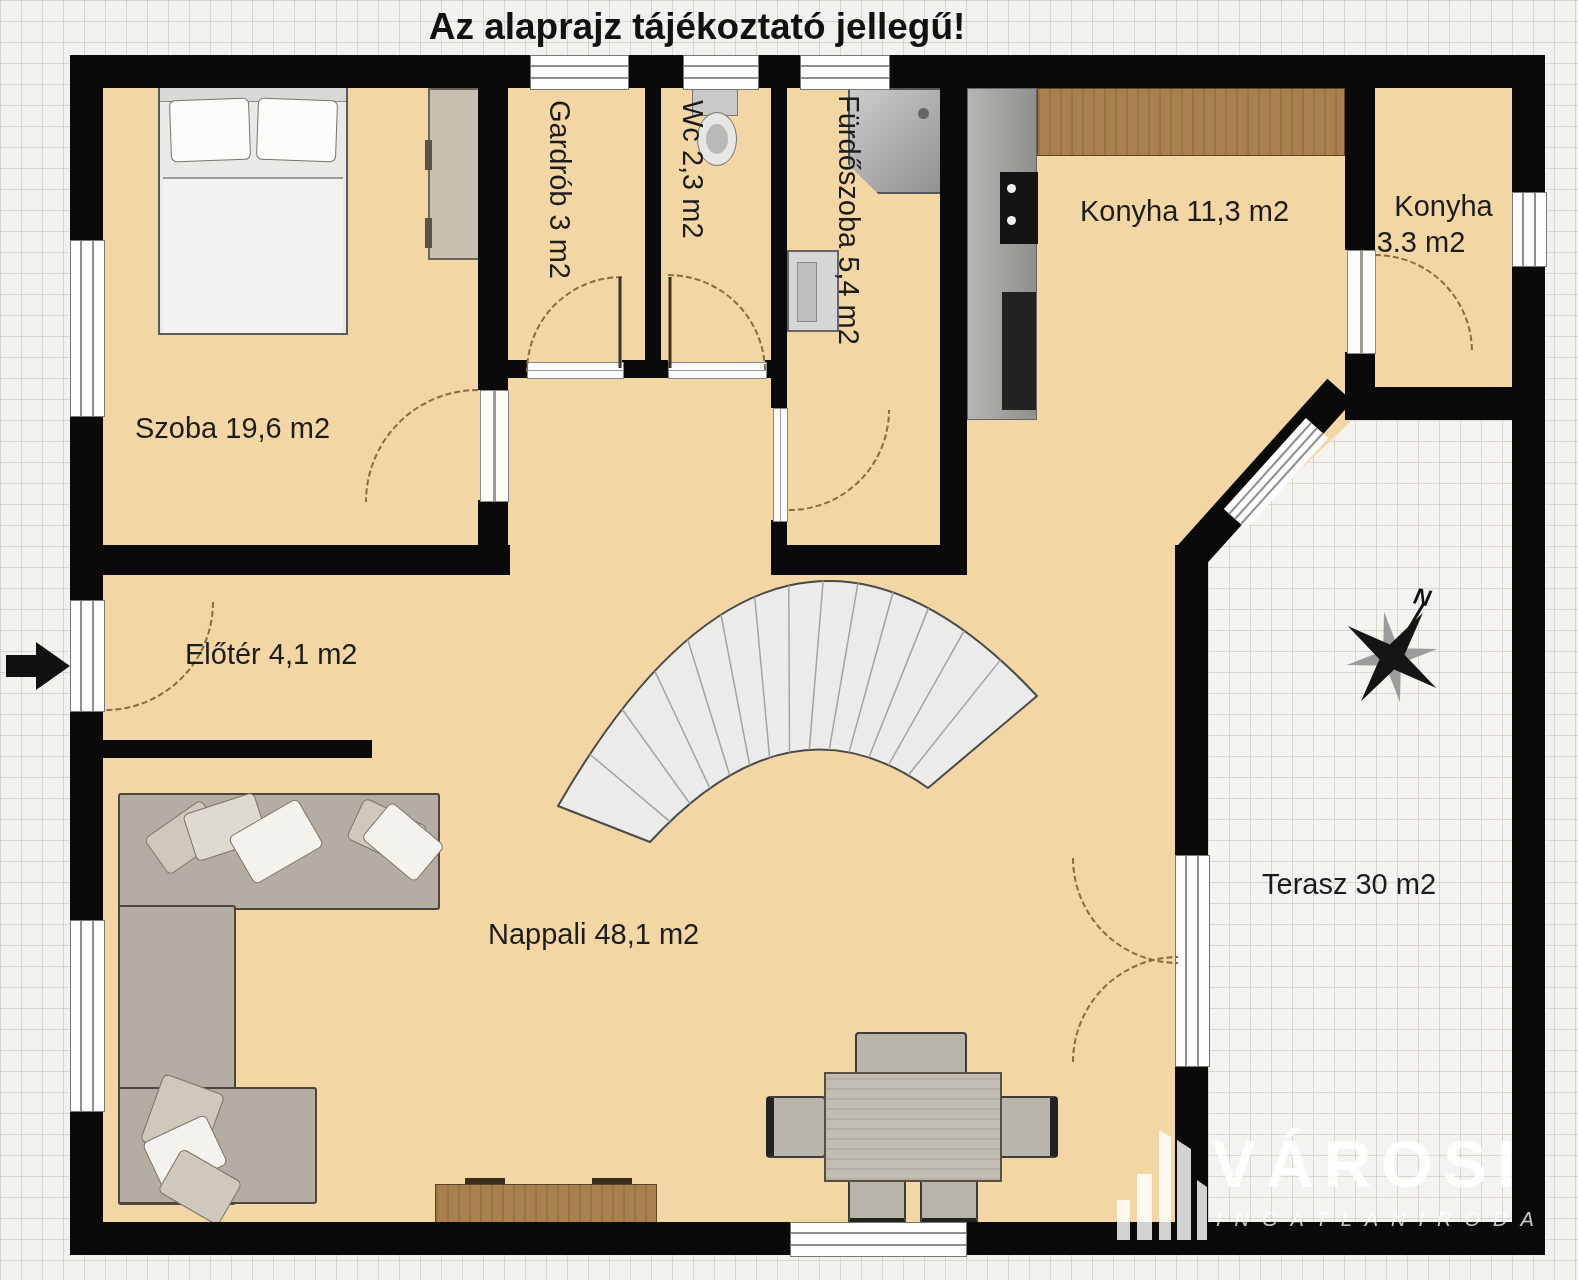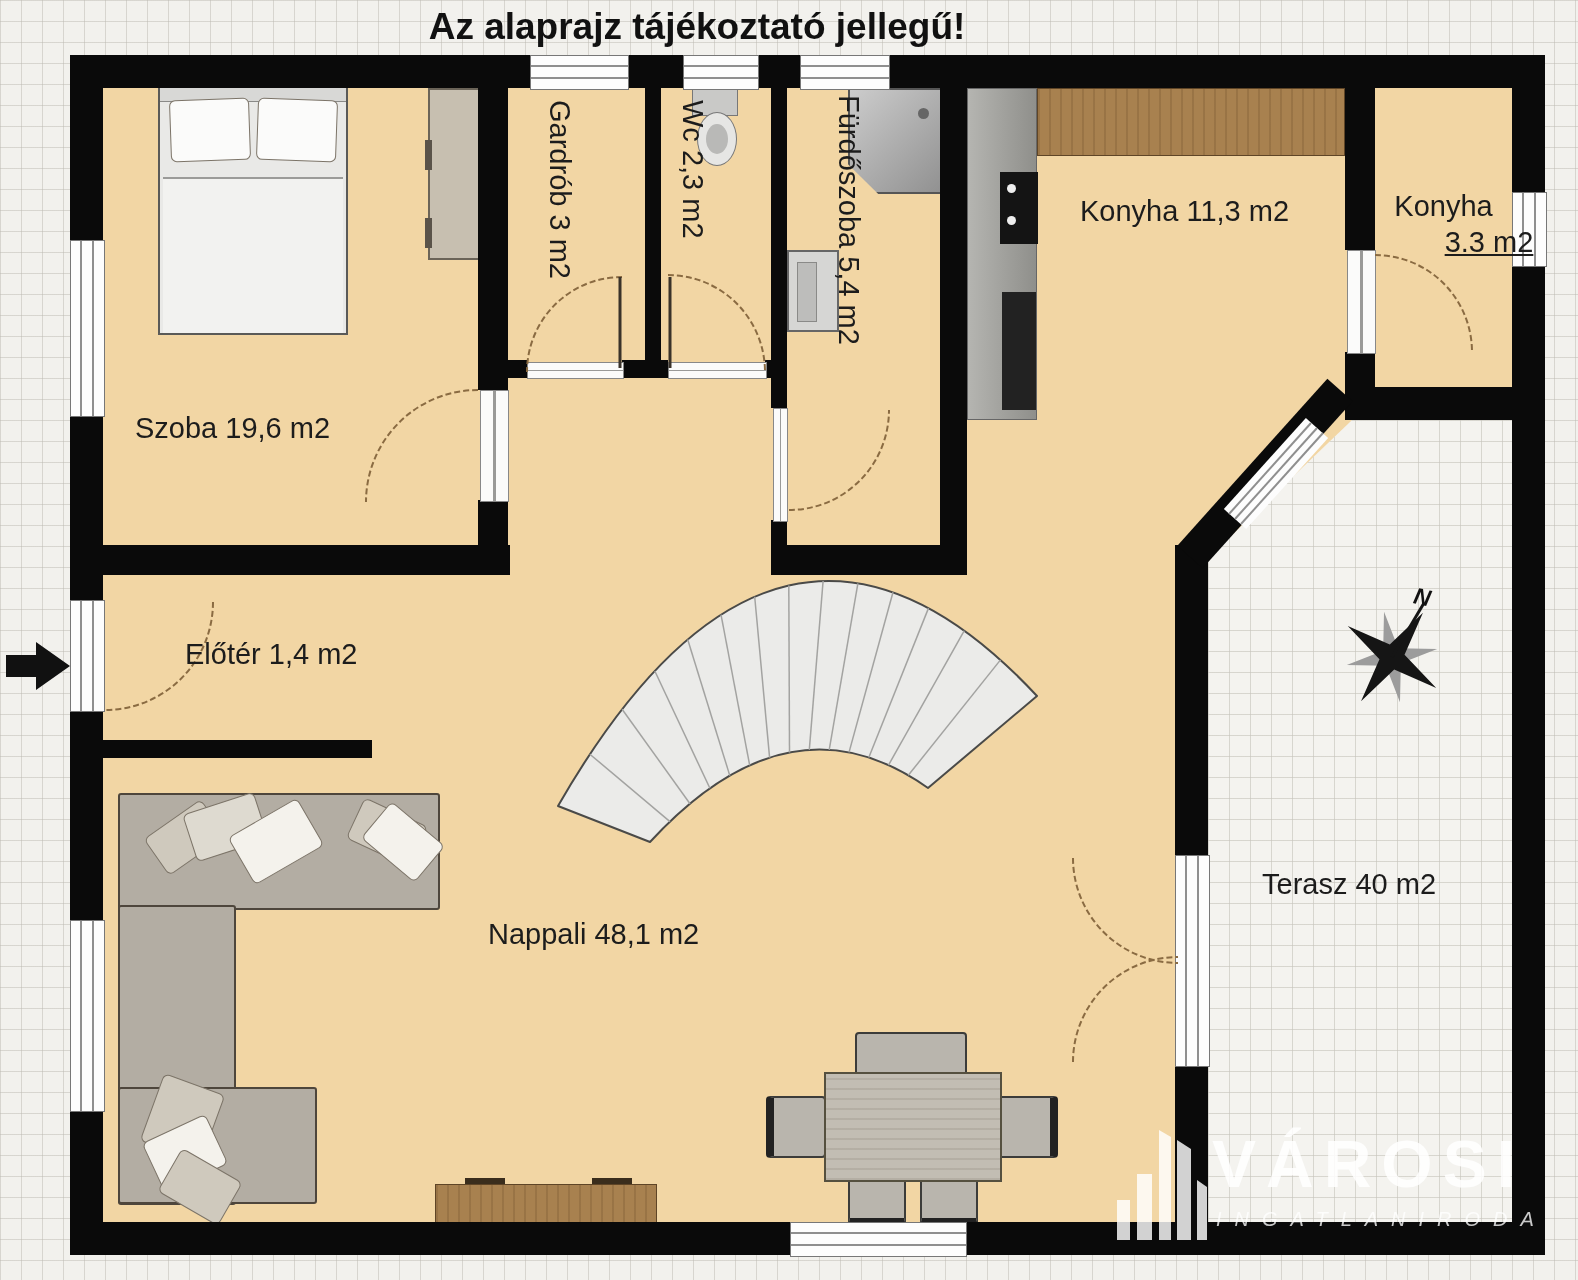--- a/index.html
+++ b/index.html
@@ -200,22 +200,22 @@
     <polygon points="84,58 94,65 94,118 84,118"></polygon>
   </g>
 </svg>
 
 <div class="abs label" style="left:135px;top:412px;">Szoba 19,6 m2</div>
 <div class="abs label label-v" style="left:543px;top:100px;height:290px;">Gardrób 3 m2</div>
 <div class="abs label label-v" style="left:676px;top:100px;height:280px;">Wc 2,3 m2</div>
 <div class="abs label label-v" style="left:832px;top:95px;height:320px;">Fürdőszoba 5,4 m2</div>
 <div class="abs label" style="left:1080px;top:195px;">Konyha 11,3 m2</div>
 <div class="abs label" style="left:1375px;top:190px;width:137px;text-align:center;">Konyha</div>
-<div class="abs label" style="left:1415px;top:226px;width:148px;text-align:center;text-decoration:underline;">3.3 m2</div>
-<div class="abs label" style="left:185px;top:638px;">Előtér 1,4 m2</div>
+<div class="abs label" style="left:1347px;top:226px;width:148px;text-align:center;">3.3 m2</div>
+<div class="abs label" style="left:185px;top:638px;">Előtér 4,1 m2</div>
 <div class="abs label" style="left:488px;top:918px;">Nappali 48,1 m2</div>
-<div class="abs label" style="left:1262px;top:868px;">Terasz 40 m2</div>
+<div class="abs label" style="left:1262px;top:868px;">Terasz 30 m2</div>
 <div class="abs" style="left:1414px;top:584px;font-size:23px;font-weight:bold;font-style:italic;color:#111;transform:rotate(12deg);">N</div>
 
 <div class="abs wm-brand" style="left:1212px;top:1126px;text-align:right;">VÁROSI</div>
 <div class="abs wm-sub" style="left:1216px;top:1208px;font-style:italic;">INGATLANIRODA</div>
 
 <div class="abs title" style="left:0;top:6px;width:1394px;text-align:center;">Az alaprajz tájékoztató jellegű!</div>
 
 </body></html>

